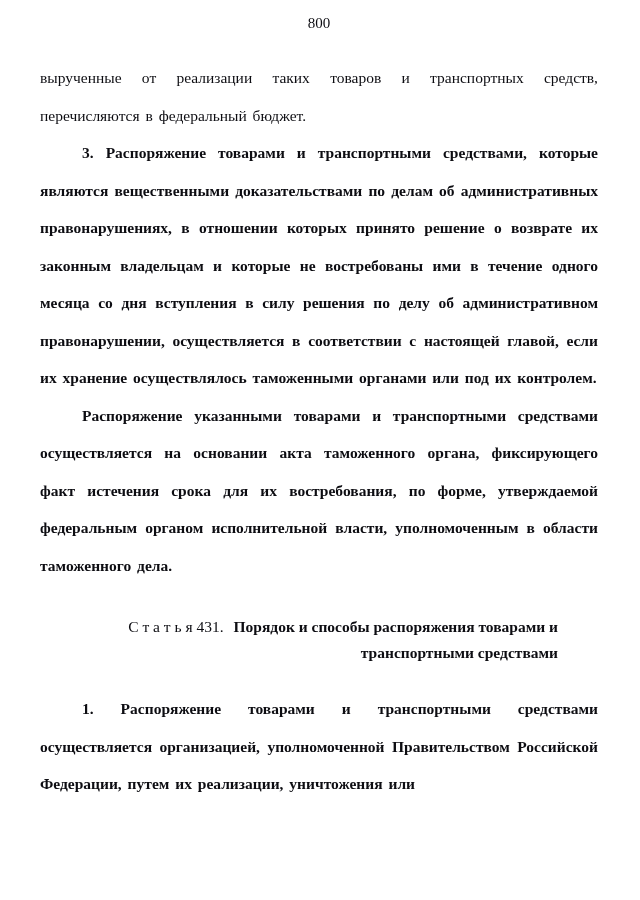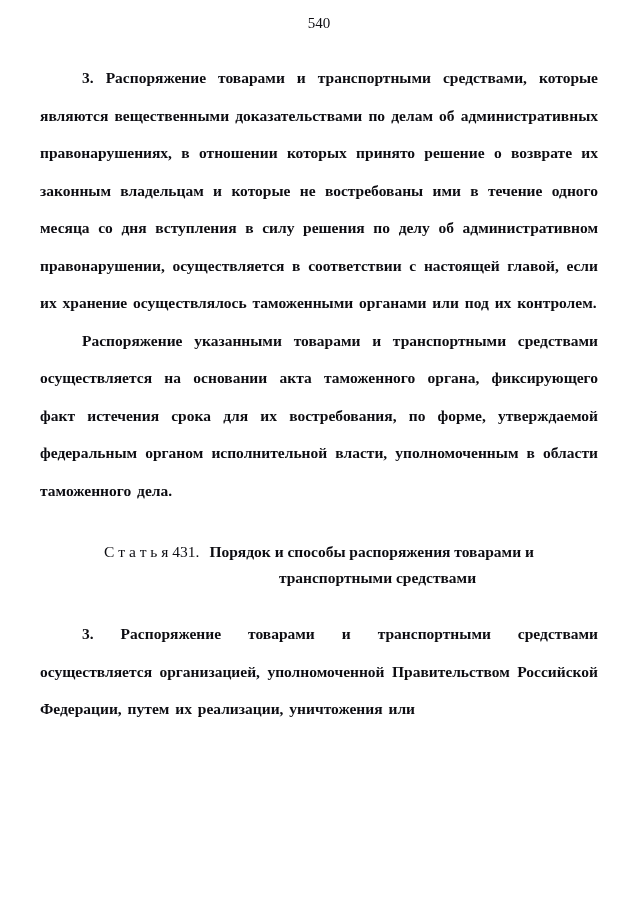--- a/index.html
+++ b/index.html
@@ -36,46 +36,47 @@
   p.indent {
     text-indent: 42px;
     font-weight: bold;
   }
   .article-heading {
     margin: 30px 40px 0 40px;
     font-size: 15.5px;
     line-height: 26px;
     padding-left: 117px;
     text-indent: -117px;
-    text-align: center;
+    text-align: right;
     font-family: Liberation Serif, serif;
   }
   .article-heading .article-label {
     font-weight: normal;
     margin-right: 10px;
     white-space: nowrap;
   }
   .article-heading .article-title {
     font-weight: bold;
   }
   p.after-heading {
     margin-top: 24px;
   }
 </style>
 </head>
 <body>
 
 <div class="page">
 
-  <div class="page-number">540</div>
+  <div class="page-number">800</div>
 
+  <p class="body-par">вырученные от реализации таких товаров и транспортных средств, перечисляются в федеральный бюджет.</p>
 
   <p class="body-par indent">3. Распоряжение товарами и транспортными средствами, которые являются вещественными доказательствами по делам об административных правонарушениях, в отношении которых принято решение о возврате их законным владельцам и которые не востребованы ими в течение одного месяца со дня вступления в силу решения по делу об административном правонарушении, осуществляется в соответствии с настоящей главой, если их хранение осуществлялось таможенными органами или под их контролем.</p>
 
   <p class="body-par indent">Распоряжение указанными товарами и транспортными средствами осуществляется на основании акта таможенного органа, фиксирующего факт истечения срока для их востребования, по форме, утверждаемой федеральным органом исполнительной власти, уполномоченным в области таможенного дела.</p>
 
   <div class="article-heading">
     <span class="article-label">С т а т ь я  431.</span><span class="article-title">Порядок и способы распоряжения товарами и транспортными средствами</span>
   </div>
 
-  <p class="body-par indent after-heading">3. Распоряжение товарами и транспортными средствами осуществляется организацией, уполномоченной Правительством Российской Федерации, путем их реализации, уничтожения или</p>
+  <p class="body-par indent after-heading">1. Распоряжение товарами и транспортными средствами осуществляется организацией, уполномоченной Правительством Российской Федерации, путем их реализации, уничтожения или</p>
 
 </div>
 
 </body></html>

